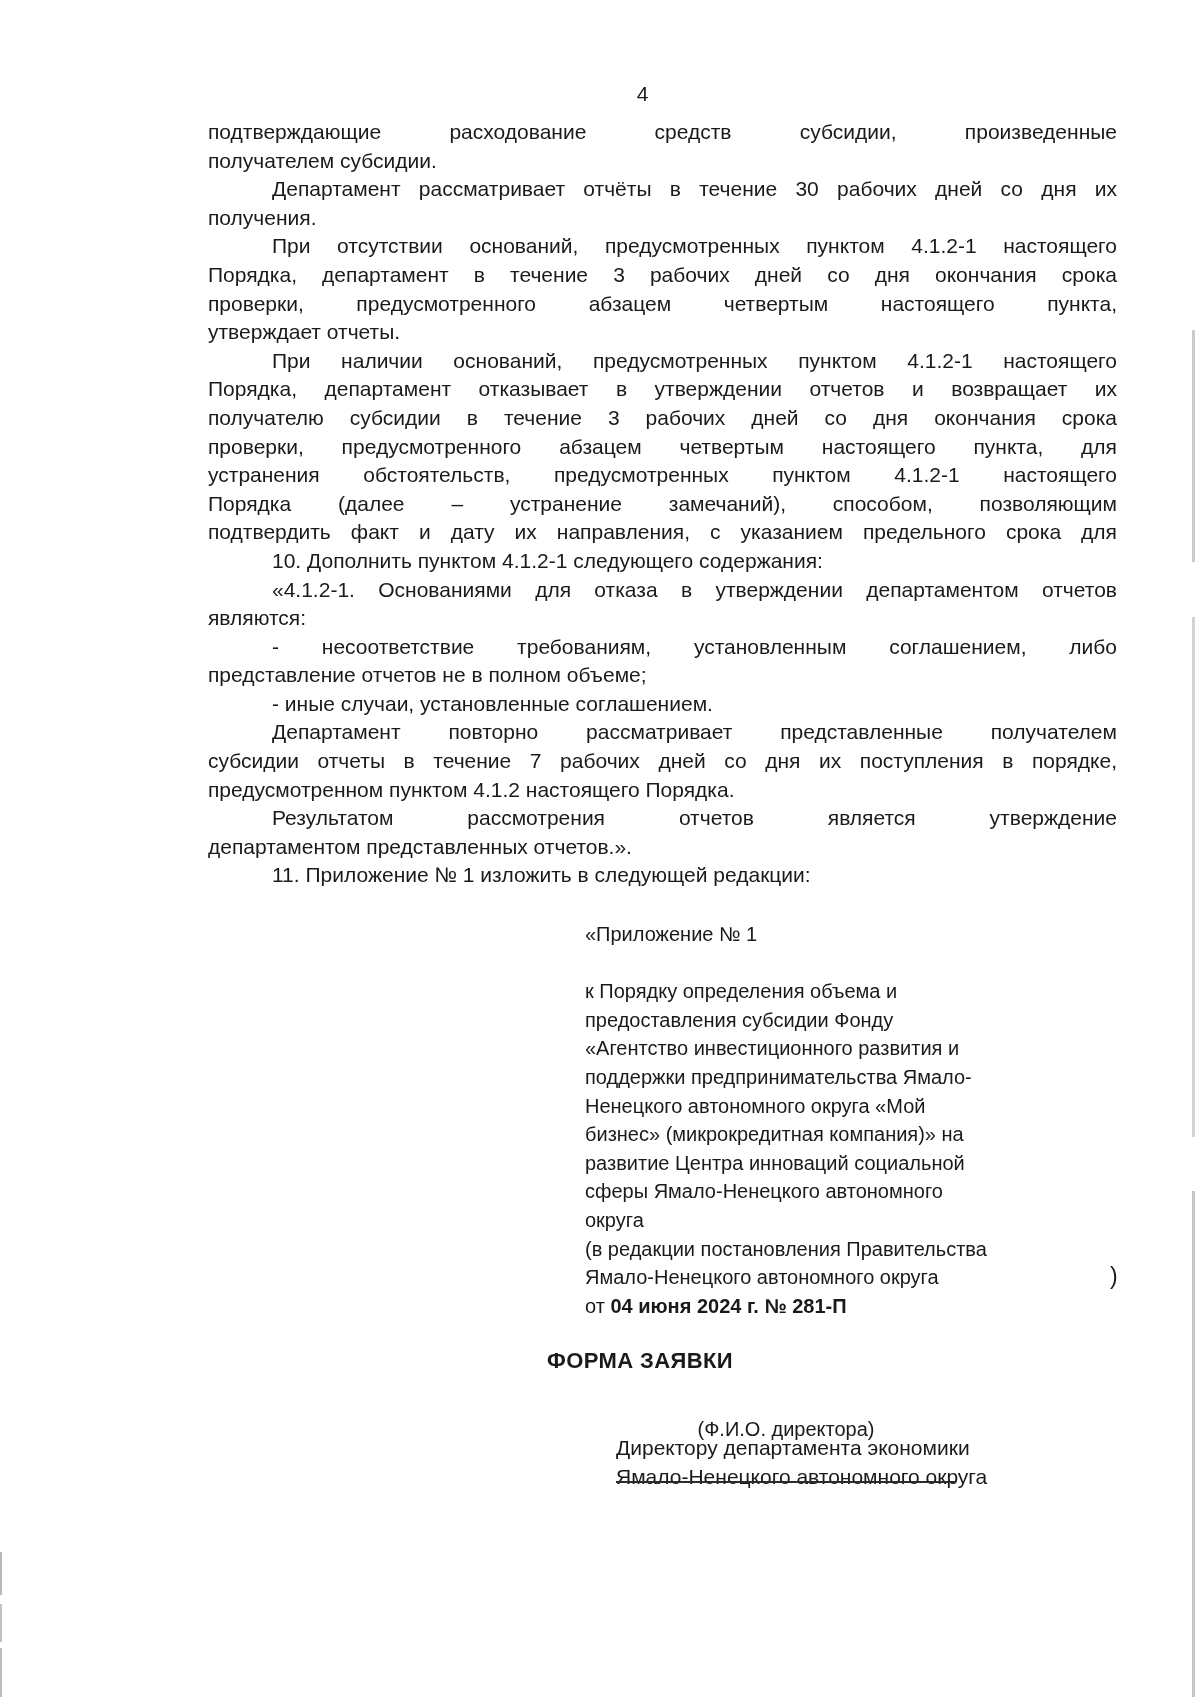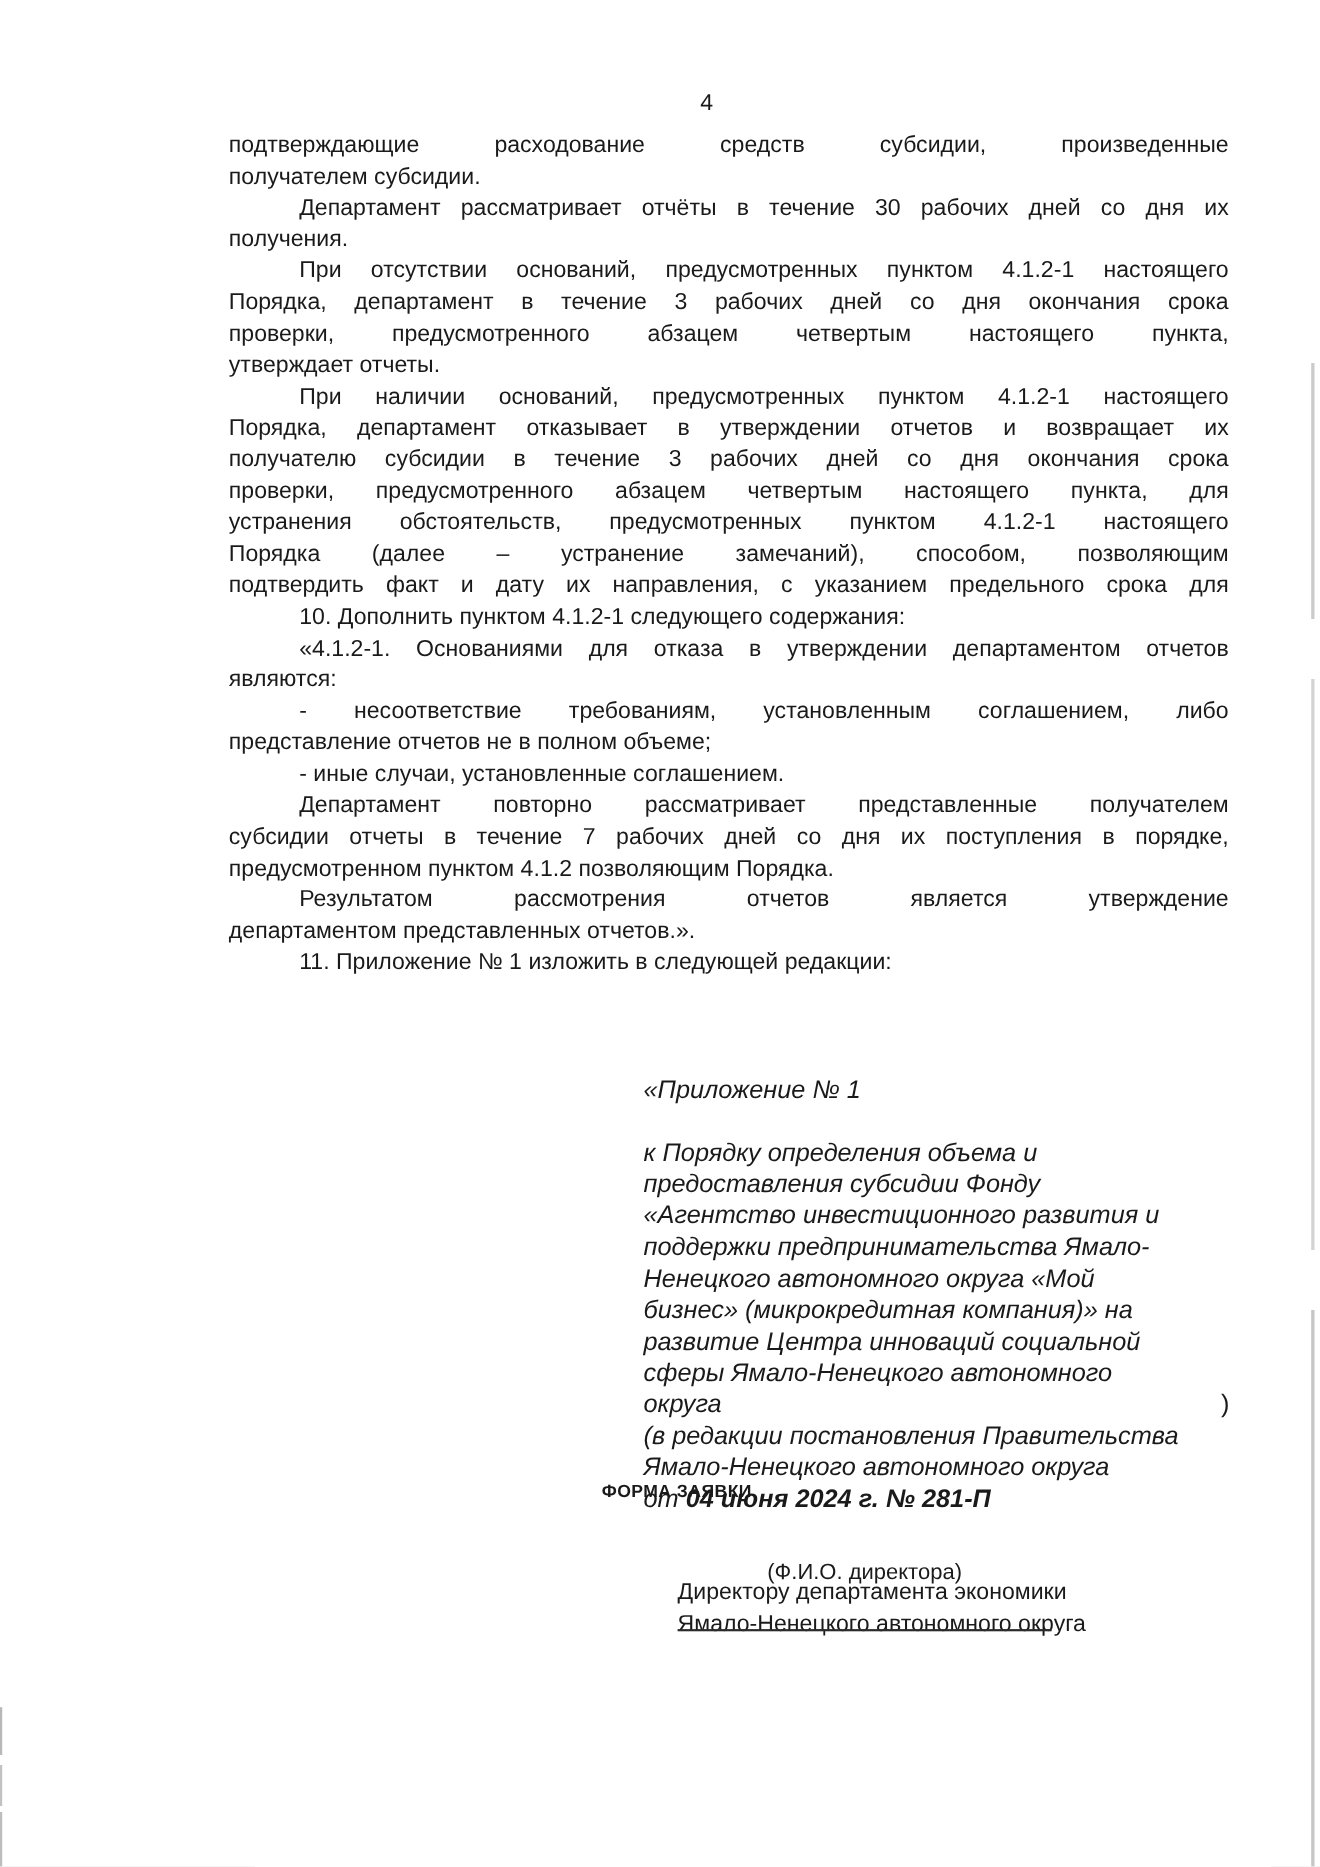--- a/index.html
+++ b/index.html
@@ -28,41 +28,40 @@
     width: 949px;
     font-size: 21px;
     line-height: 28.6px;
   }
   .bline { text-align: justify; text-align-last: justify; margin-left: 40px; }
   .bline.plast { text-align-last: left; }
   .bline.indent { text-indent: 64px; }
   .appendix {
     position: absolute;
     left: 585px;
-    top: 976px;
+    top: 920px;
     width: 540px;
-    font-size: 23px;
+    font-size: 20px;
     line-height: 28.6px;
     text-align: left;
-    font-style: italic;
   }
   .aline { min-height: 28.6px; }
   .aline.blank { height: 28.6px; }
   .closing-paren {
     position: absolute;
     left: 1110px;
     top: 1262px;
     font-size: 23px;
     line-height: 28.6px;
   }
   .form-heading {
     position: absolute;
     left: 547px;
     top: 1348px;
-    font-size: 16px;
+    font-size: 22px;
     font-weight: bold;
     letter-spacing: 0.4px;
   }
   .addressee {
     position: absolute;
     left: 616px;
     top: 1406px;
     width: 420px;
     font-size: 21px;
     line-height: 28.6px;
@@ -134,21 +133,21 @@
       <div class="bline">Порядка (далее – устранение замечаний), способом, позволяющим</div>
       <div class="bline">подтвердить факт и дату их направления, с указанием предельного срока для</div>
       <div class="bline indent plast">10. Дополнить пунктом 4.1.2-1 следующего содержания:</div>
       <div class="bline indent">«4.1.2-1. Основаниями для отказа в утверждении департаментом отчетов</div>
       <div class="bline plast">являются:</div>
       <div class="bline indent">- несоответствие требованиям, установленным соглашением, либо</div>
       <div class="bline plast">представление отчетов не в полном объеме;</div>
       <div class="bline indent plast">- иные случаи, установленные соглашением.</div>
       <div class="bline indent">Департамент повторно рассматривает представленные получателем</div>
       <div class="bline">субсидии отчеты в течение 7 рабочих дней со дня их поступления в порядке,</div>
-      <div class="bline plast">предусмотренном пунктом 4.1.2 позволяющим Порядка.</div>
+      <div class="bline plast">предусмотренном пунктом 4.1.2 настоящего Порядка.</div>
       <div class="bline indent">Результатом рассмотрения отчетов является утверждение</div>
       <div class="bline plast">департаментом представленных отчетов.».</div>
       <div class="bline indent plast">11. Приложение № 1 изложить в следующей редакции:</div>
     </div>
 
   <div class="appendix">
     <div class="aline">«Приложение № 1</div>
     <div class="aline blank"></div>
     <div>
         <div class="aline">к Порядку определения объема и</div>

